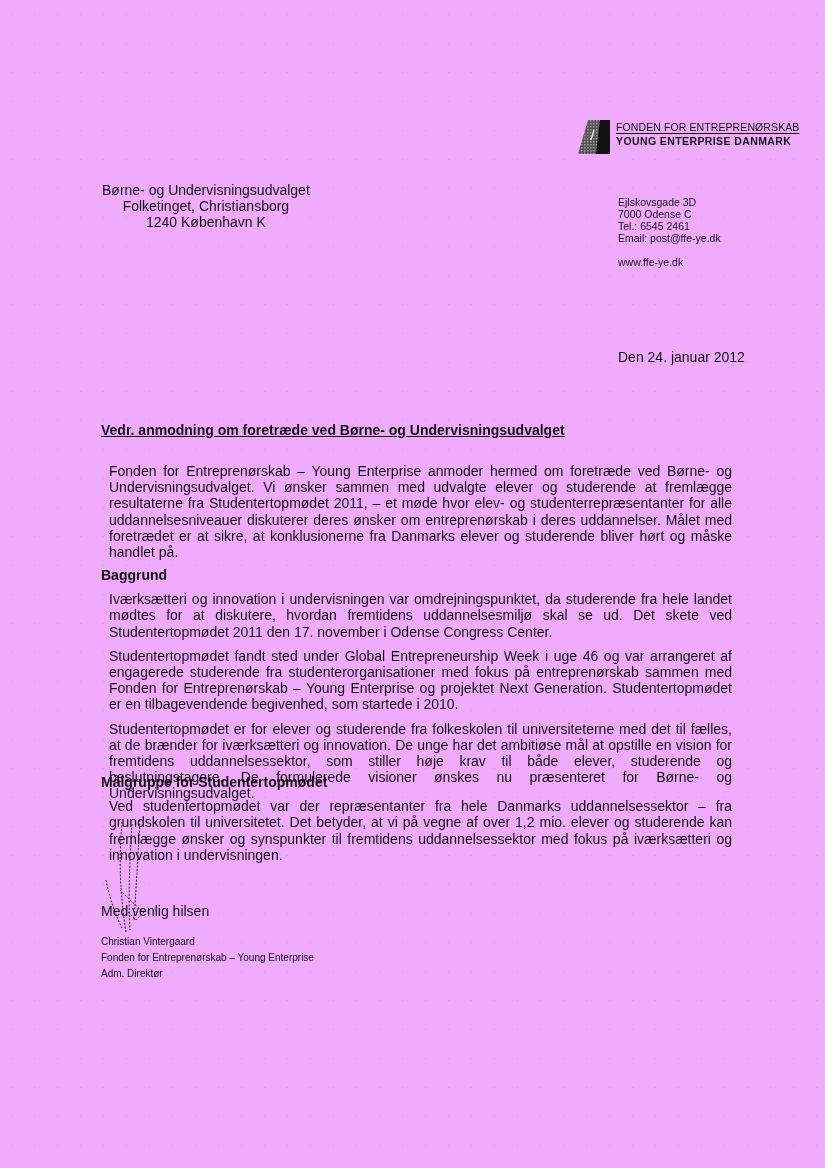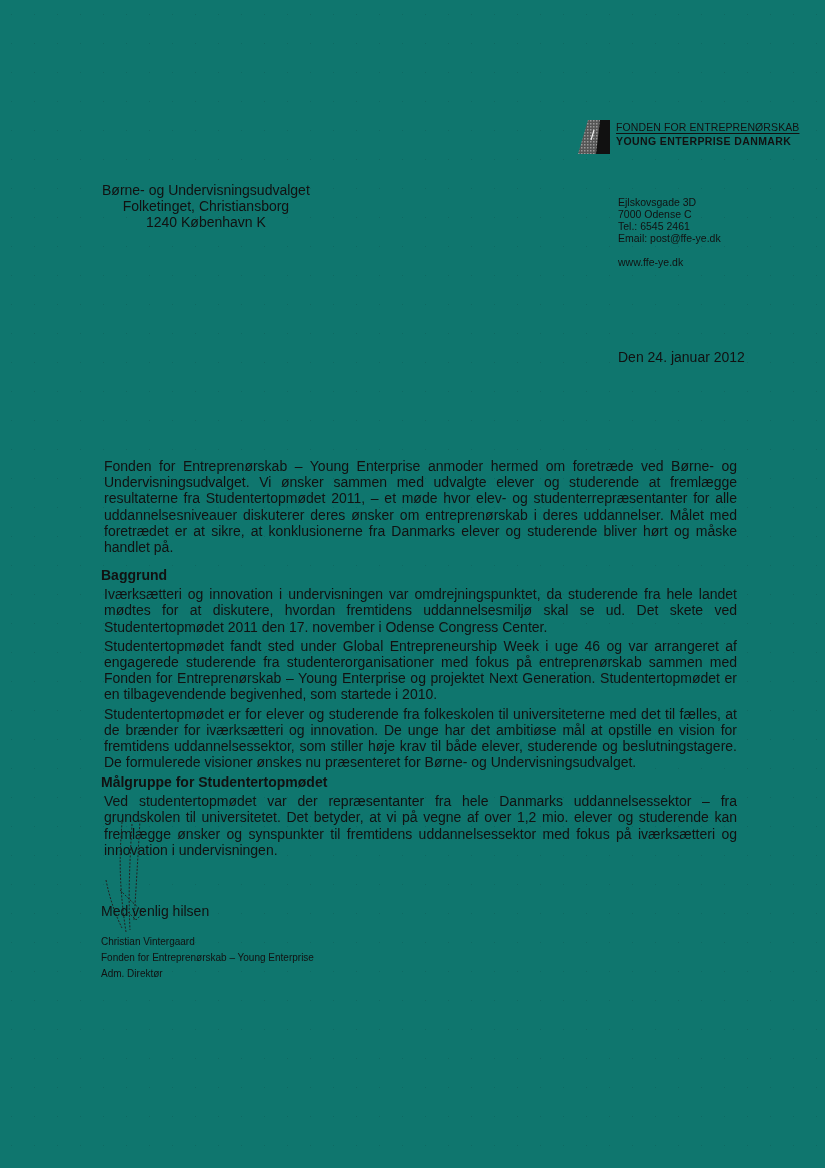--- a/index.html
+++ b/index.html
@@ -1,33 +1,33 @@
 <!DOCTYPE html>
 <html><head>
 <meta charset="utf-8">
 <style>
   html, body { margin: 0; padding: 0; background: #ffffff; }
   body { width: 825px; height: 1168px; position: relative; overflow: hidden; font-family: "Liberation Sans", sans-serif; color: #111; }
-  .page { position: absolute; inset: 0; background: #0f766e; }
+  .page { position: absolute; inset: 0; background: #f0abfc; }
   .logo { position: absolute; left: 578px; top: 120px; display: flex; align-items: flex-start; }
   .logo-mark { width: 32px; height: 34px; }
   .logo-text { margin-left: 6px; font-family: "Liberation Sans", sans-serif; font-size: 10.5px; line-height: 14px; letter-spacing: 0.1px; color: #111; }
   .logo-line1 { display: block; text-decoration: underline; text-underline-offset: 2px; }
   .logo-line2 { display: block; font-weight: bold; letter-spacing: 0.4px; }
   .recipient { position: absolute; left: 102px; top: 182px; font-size: 14px; line-height: 16px; text-align: center; }
   .contact { position: absolute; left: 618px; top: 196px; font-size: 10.5px; line-height: 12px; }
   .contact .web { margin-top: 12px; display: block; }
   .date { position: absolute; left: 618px; top: 349px; font-size: 14px; }
   .subject { position: absolute; left: 101px; top: 422px; font-size: 14px; font-weight: bold; text-decoration: underline; }
   .body { position: absolute; left: 101px; width: 639px; font-size: 14px; line-height: 16.2px; text-align: justify; }
   .p1 { top: 455px; }
   .sec2 { top: 567px; }
   .sec3 { top: 774px; }
   .heading { font-weight: bold; display: block; text-align: left; }
-  .body p { margin: 3px; }
+  .body p { margin: 8px; }
   .closing { position: absolute; left: 101px; top: 903px; font-size: 14px; line-height: 16px; }
   .sig-block { position: absolute; left: 101px; top: 934px; font-size: 10px; line-height: 16px; }
   .signature { position: absolute; left: 100px; top: 820px; width: 60px; height: 120px; }
   .dots { position: absolute; inset: 0; pointer-events: none;
     background-image: radial-gradient(circle, rgba(0,0,0,0.18) 0.6px, transparent 0.8px);
     background-size: 23px 29px; opacity: 0.55; }
 </style>
 </head>
 <body>
 
@@ -61,20 +61,21 @@
   <div class="contact">
     <div>Ejlskovsgade 3D</div>
     <div>7000 Odense C</div>
     <div>Tel.:  6545 2461</div>
     <div>Email: post@ffe-ye.dk</div>
     <span class="web">www.ffe-ye.dk</span>
   </div>
 
   <div class="date">Den 24. januar 2012</div>
 
+  <div class="subject">Vedr. anmodning om foretræde ved Børne- og Undervisningsudvalget</div>
 
   <div class="body p1">
     <p>Fonden for Entreprenørskab – Young Enterprise anmoder hermed om foretræde ved Børne- og Undervisningsudvalget. Vi ønsker sammen med udvalgte elever og studerende at fremlægge resultaterne fra Studentertopmødet 2011, – et møde hvor elev- og studenterrepræsentanter for alle uddannelsesniveauer diskuterer deres ønsker om entreprenørskab i deres uddannelser. Målet med foretrædet er at sikre, at konklusionerne fra Danmarks elever og studerende bliver hørt og måske handlet på.</p>
   </div>
 
   <div class="body sec2">
     <span class="heading">Baggrund</span>
     <p>Iværksætteri og innovation i undervisningen var omdrejningspunktet, da studerende fra hele landet mødtes for at diskutere, hvordan fremtidens uddannelsesmiljø skal se ud. Det skete ved Studentertopmødet 2011 den 17. november i Odense Congress Center.</p>
     <p>Studentertopmødet fandt sted under Global Entrepreneurship Week i uge 46 og var arrangeret af engagerede studerende fra studenterorganisationer med fokus på entreprenørskab sammen med Fonden for Entreprenørskab – Young Enterprise og projektet Next Generation. Studentertopmødet er en tilbagevendende begivenhed, som startede i 2010.</p>
     <p>Studentertopmødet er for elever og studerende fra folkeskolen til universiteterne med det til fælles, at de brænder for iværksætteri og innovation. De unge har det ambitiøse mål at opstille en vision for fremtidens uddannelsessektor, som stiller høje krav til både elever, studerende og beslutningstagere. De formulerede visioner ønskes nu præsenteret for Børne- og Undervisningsudvalget.</p>

